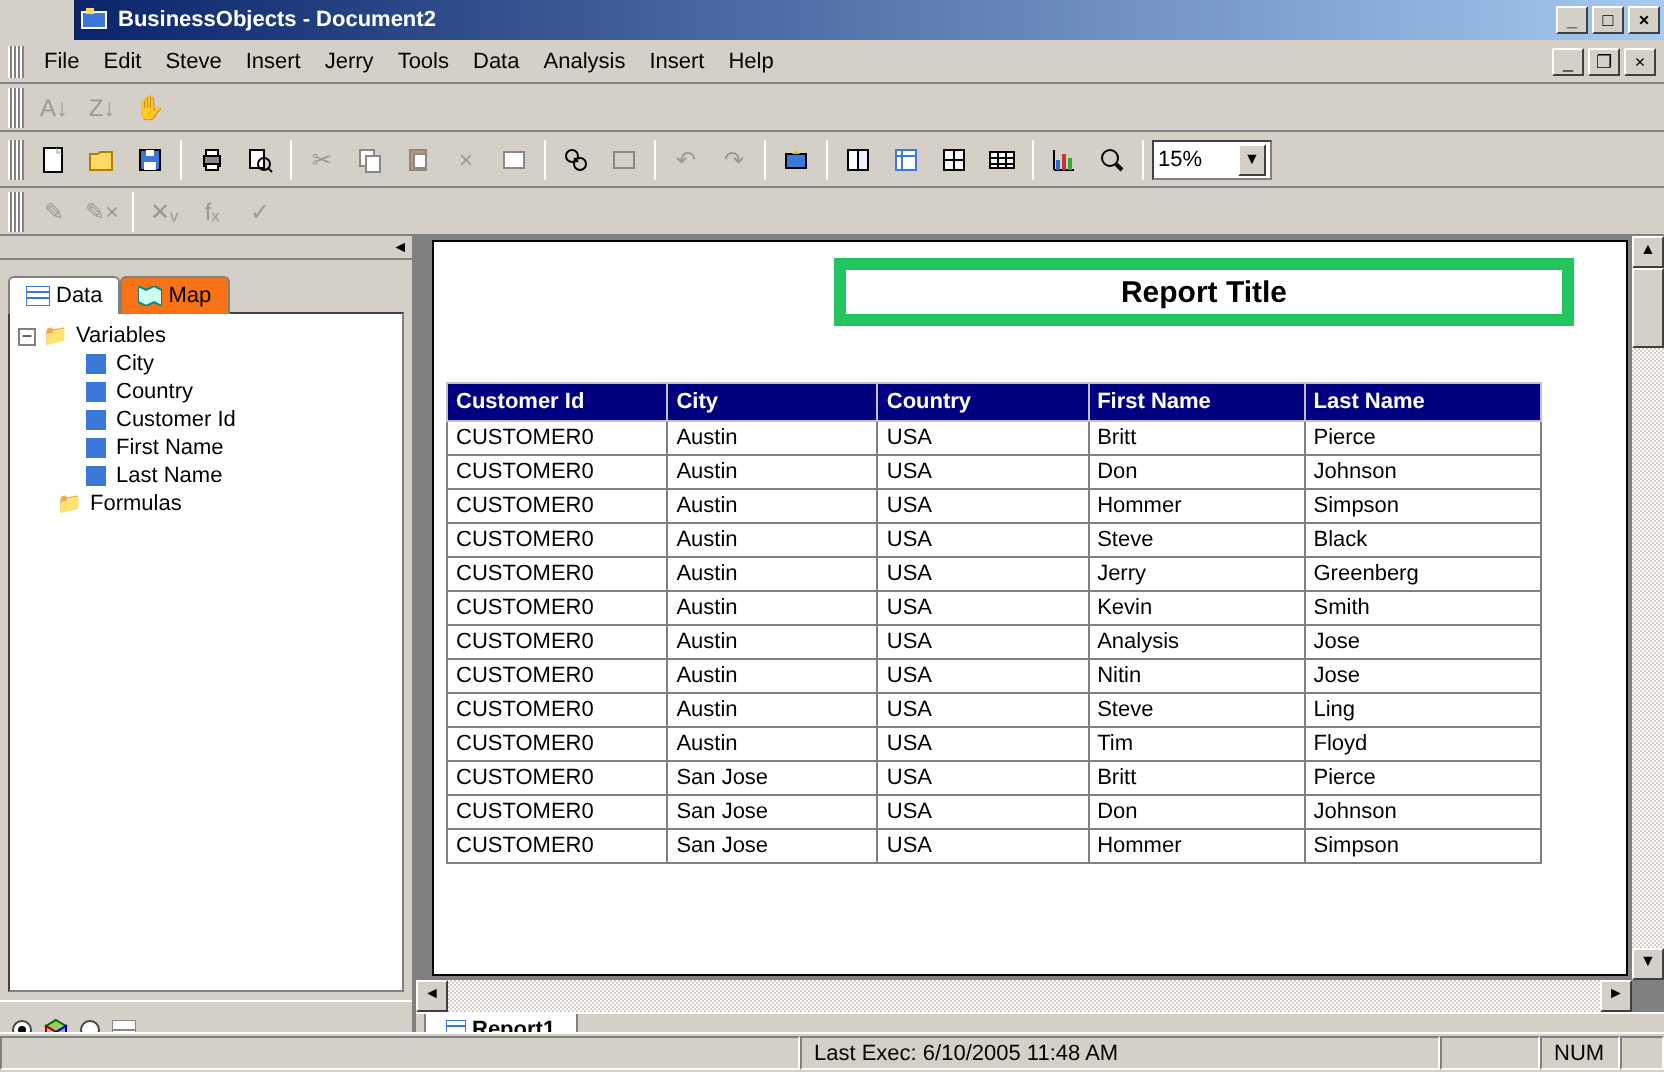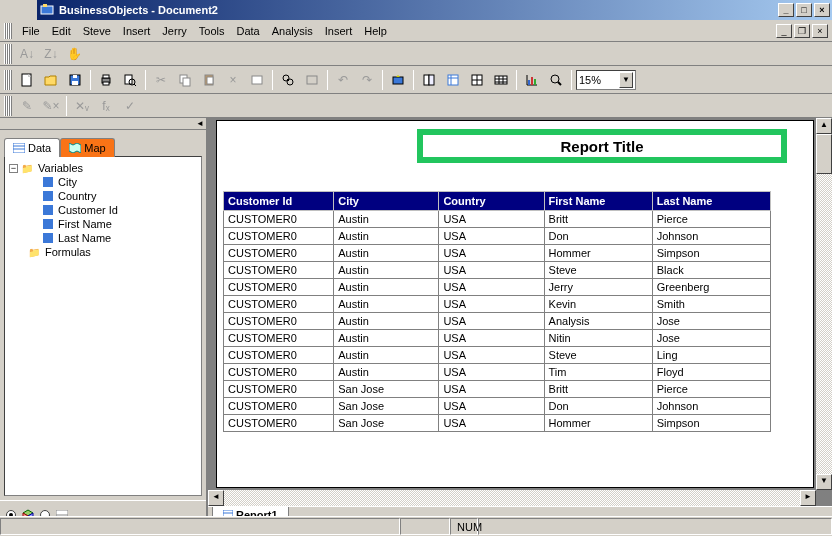--- a/index.html
+++ b/index.html
@@ -720,16 +720,17 @@
             </svg>
           </span>
         <span>Report1</span>
       </div>
     </div>
   </div>
 </div>
 
 <div class="statusbar">
   <div class="status-section" style="width:400px"></div>
+  <div class="status-section" style="width:320px">Last Exec: 6/10/2005  11:48 AM</div>
   <div class="status-section" style="width:50px"></div>
-  <div class="status-section" style="width:28px">NUM</div>
+  <div class="status-section" style="width:40px">NUM</div>
   <div class="status-section" style="flex:1"></div>
 </div>
 
 </body></html>

